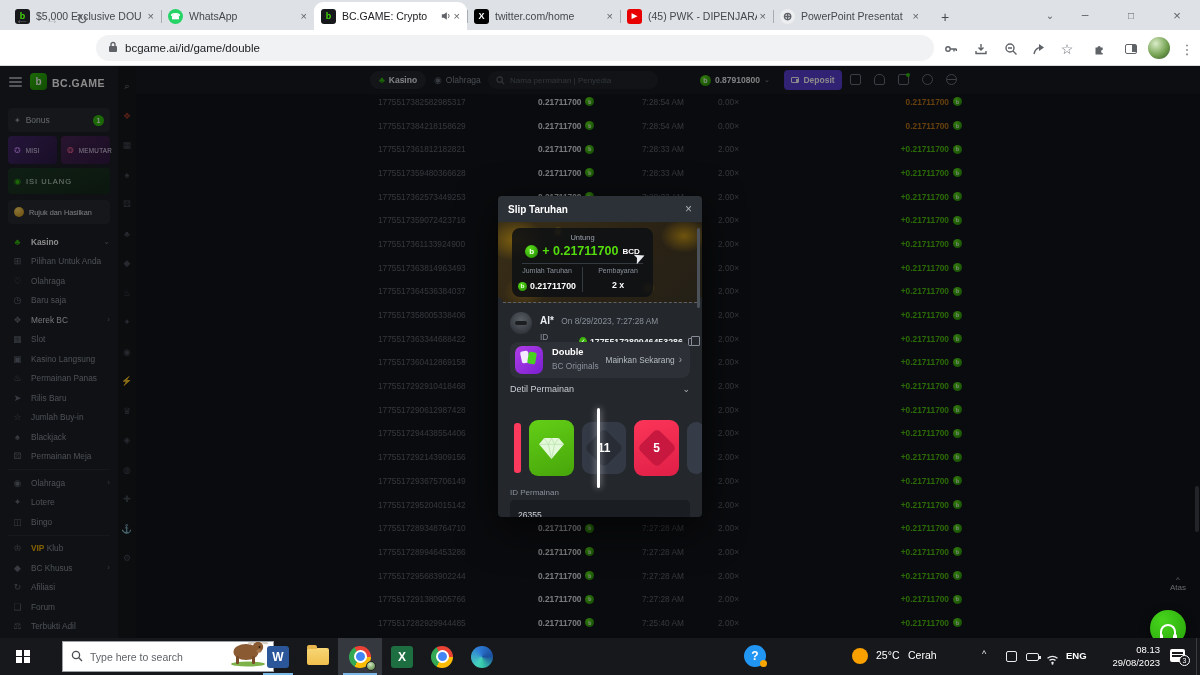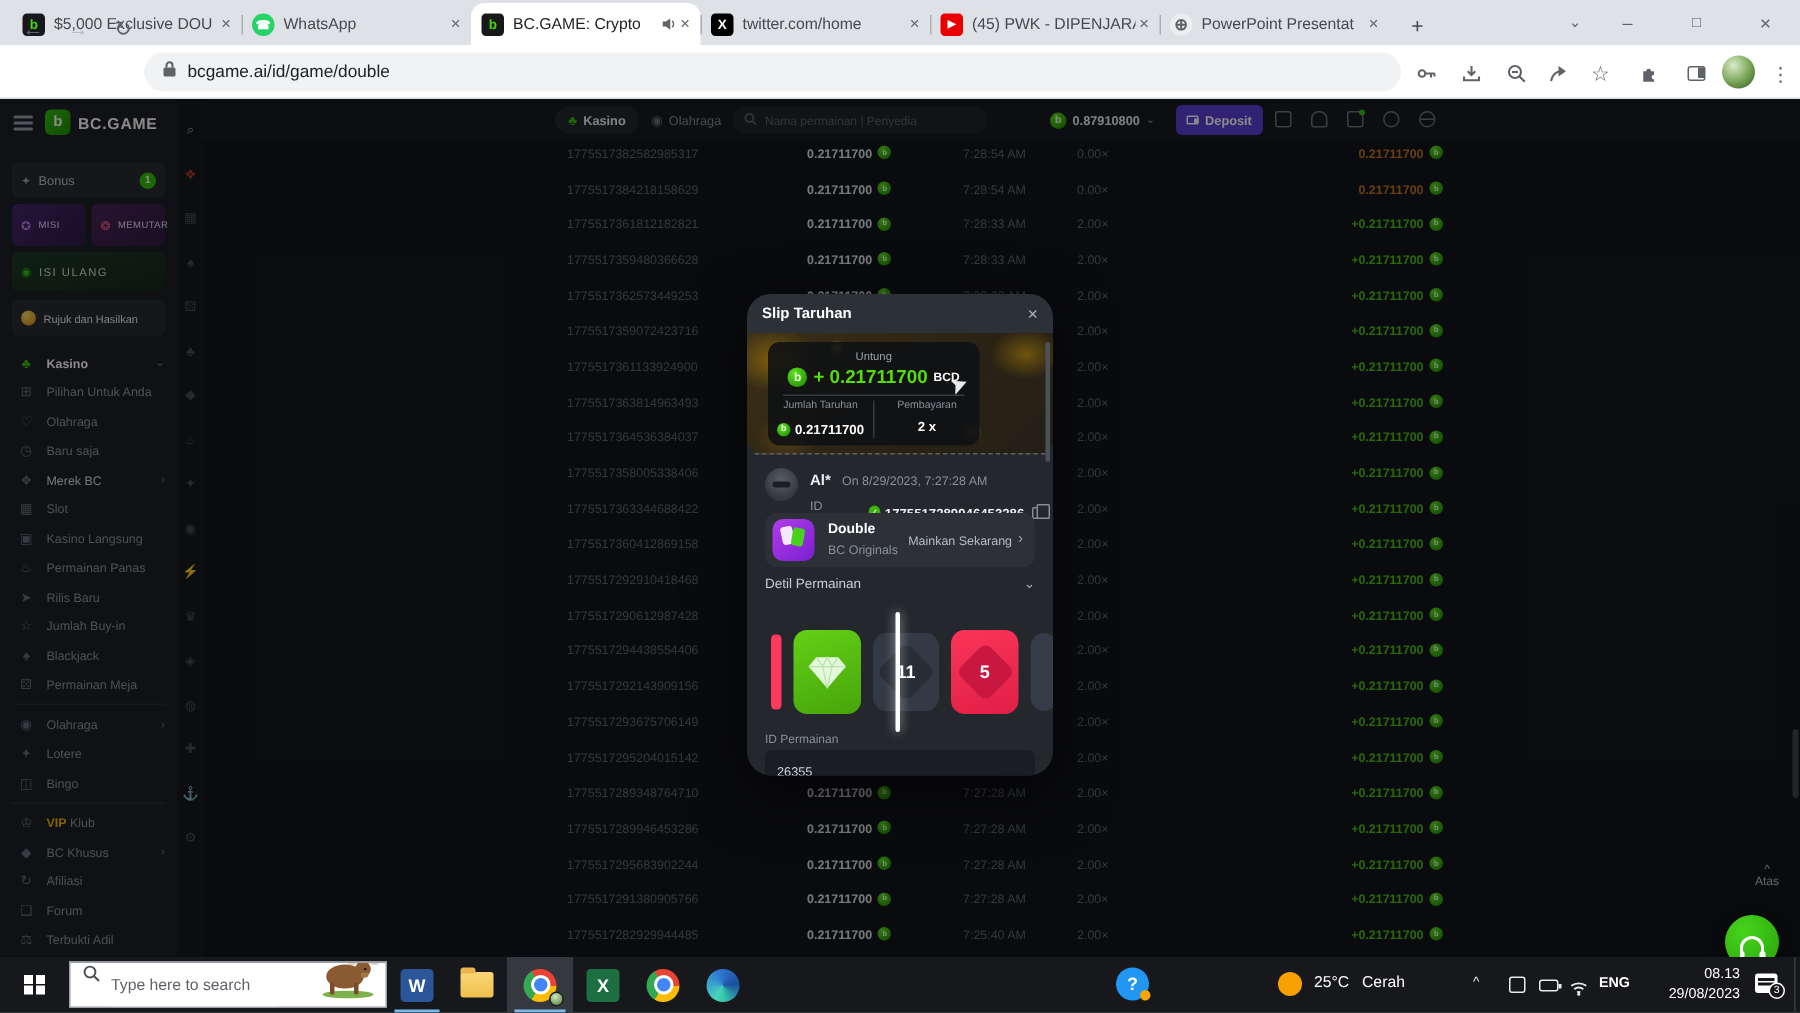--- a/index.html
+++ b/index.html
@@ -111,21 +111,21 @@
 #totop .caret{font-size:8px;line-height:7px}
 #totop .tlab{font-size:8px}
 #pgscroll{position:absolute;left:1195px;top:420px;width:4px;height:46px;background:#3f444c;border-radius:2px;z-index:5}
 
 #support{position:absolute;left:1150px;top:544px;width:36px;height:36px;border-radius:50%;background:radial-gradient(circle at 35% 30%,#46d41c,#27a309);z-index:30;box-shadow:0 3px 10px rgba(0,0,0,.5);display:flex;align-items:center;justify-content:center}
 .hs{position:relative;width:16px;height:13px;border:2.2px solid #fff;border-bottom:none;border-radius:8px 8px 0 0;margin-top:5px}
 .hs::before,.hs::after{content:"";position:absolute;bottom:-4px;width:3.5px;height:7px;background:#fff;border-radius:2px}
 .hs::before{left:-2.5px}.hs::after{right:-2.5px}
 
 
-#modal{position:absolute;left:498px;top:130px;width:204px;height:321px;background:#24272c;border-radius:16px;z-index:20;box-shadow:0 12px 40px rgba(0,0,0,.65);overflow:hidden}
+#modal{position:absolute;left:498px;top:130px;width:204px;height:321px;background:#24272c;border-radius:4px;z-index:20;box-shadow:0 12px 40px rgba(0,0,0,.65);overflow:hidden}
 #mhead{position:absolute;left:0;top:0;width:204px;height:26px;background:#2c3037;display:flex;align-items:center;padding:0 10px}
 #mtitle{font-size:10px;font-weight:bold;color:#fff;flex:1}
 #mclose{color:#aab0b8;font-size:12px}
 #gold{position:absolute;left:0;top:26px;width:204px;height:81px;border-bottom:1.5px dashed #5c6169;background:
  radial-gradient(42px 30px at 18px 18px,rgba(247,181,0,.38),transparent 70%),
  radial-gradient(34px 24px at 186px 14px,rgba(247,181,0,.34),transparent 70%),
  radial-gradient(8px 8px at 60px 10px,rgba(255,200,40,.5),transparent 70%),
  radial-gradient(10px 10px at 150px 66px,rgba(220,160,20,.4),transparent 70%),
  radial-gradient(30px 24px at 26px 70px,rgba(170,120,20,.3),transparent 70%),
  linear-gradient(135deg,#3a2f17,#2a2214 60%,#242017)}
@@ -180,21 +180,21 @@
 #gidlab{position:absolute;left:12px;top:292px;font-size:8px;color:#8a919c}
 #gidbox{position:absolute;left:12px;top:304px;width:180px;height:24px;background:#1a1d21;border-radius:5px;padding:4px 8px}
 #gidbox input{border:none;outline:none;background:transparent;font-size:8.5px;color:#cdd2d8;width:160px;font-family:"Liberation Sans",sans-serif}
 #mscroll{position:absolute;left:199px;top:32px;width:3px;height:80px;background:#4b5158;border-radius:2px}
 
 
 #taskbar{position:absolute;left:0;top:638px;width:1200px;height:37px;background:#17181c;color:#fff}
 #startbtn{position:absolute;left:0;top:0;width:46px;height:37px;display:flex;align-items:center;justify-content:center}
 .winlogo{display:grid;grid-template-columns:6px 6px;grid-template-rows:6px 6px;gap:1.5px}
 .winlogo i{background:#fff}
-#tsearch{position:absolute;left:46px;top:3px;width:212px;height:31px;background:#fff;border:1px solid #9aa0a6;display:flex;padding:0 8px;gap:7px;overflow:hidden}
+#tsearch{position:absolute;left:62px;top:3px;width:212px;height:31px;background:#fff;border:1px solid #9aa0a6;display:flex;align-items:center;padding:0 8px;gap:7px;overflow:hidden}
 #tsearch input{border:none;outline:none;font-size:10.5px;color:#333;width:110px;font-family:"Liberation Sans",sans-serif}
 #tsearch input::placeholder{color:#5f6368}
 #bull{position:absolute;right:2px;bottom:0}
 .tkslot{position:absolute;top:0;width:40px;height:37px;display:flex;align-items:center;justify-content:center}
 .tkline{position:absolute;bottom:0;left:5px;right:5px;height:2px;background:#7cb8e8}
 .appsq{width:22px;height:22px;border-radius:3px;display:flex;align-items:center;justify-content:center;color:#fff;font-weight:bold;font-size:12px}
 .word{background:#2b579a}.excel{background:#1d6f42}
 .folder{width:22px;height:17px;background:linear-gradient(#f8d775,#f0bf4e);border-radius:2px;position:relative}
 .folder::before{content:"";position:absolute;left:0;top:-3px;width:10px;height:4px;background:#e8b64c;border-radius:2px 2px 0 0}
 .chrome-ball{width:22px;height:22px;border-radius:50%;background:conic-gradient(from -30deg,#ea4335 0 120deg,#fbbc05 0 240deg,#34a853 0 360deg);position:relative}

